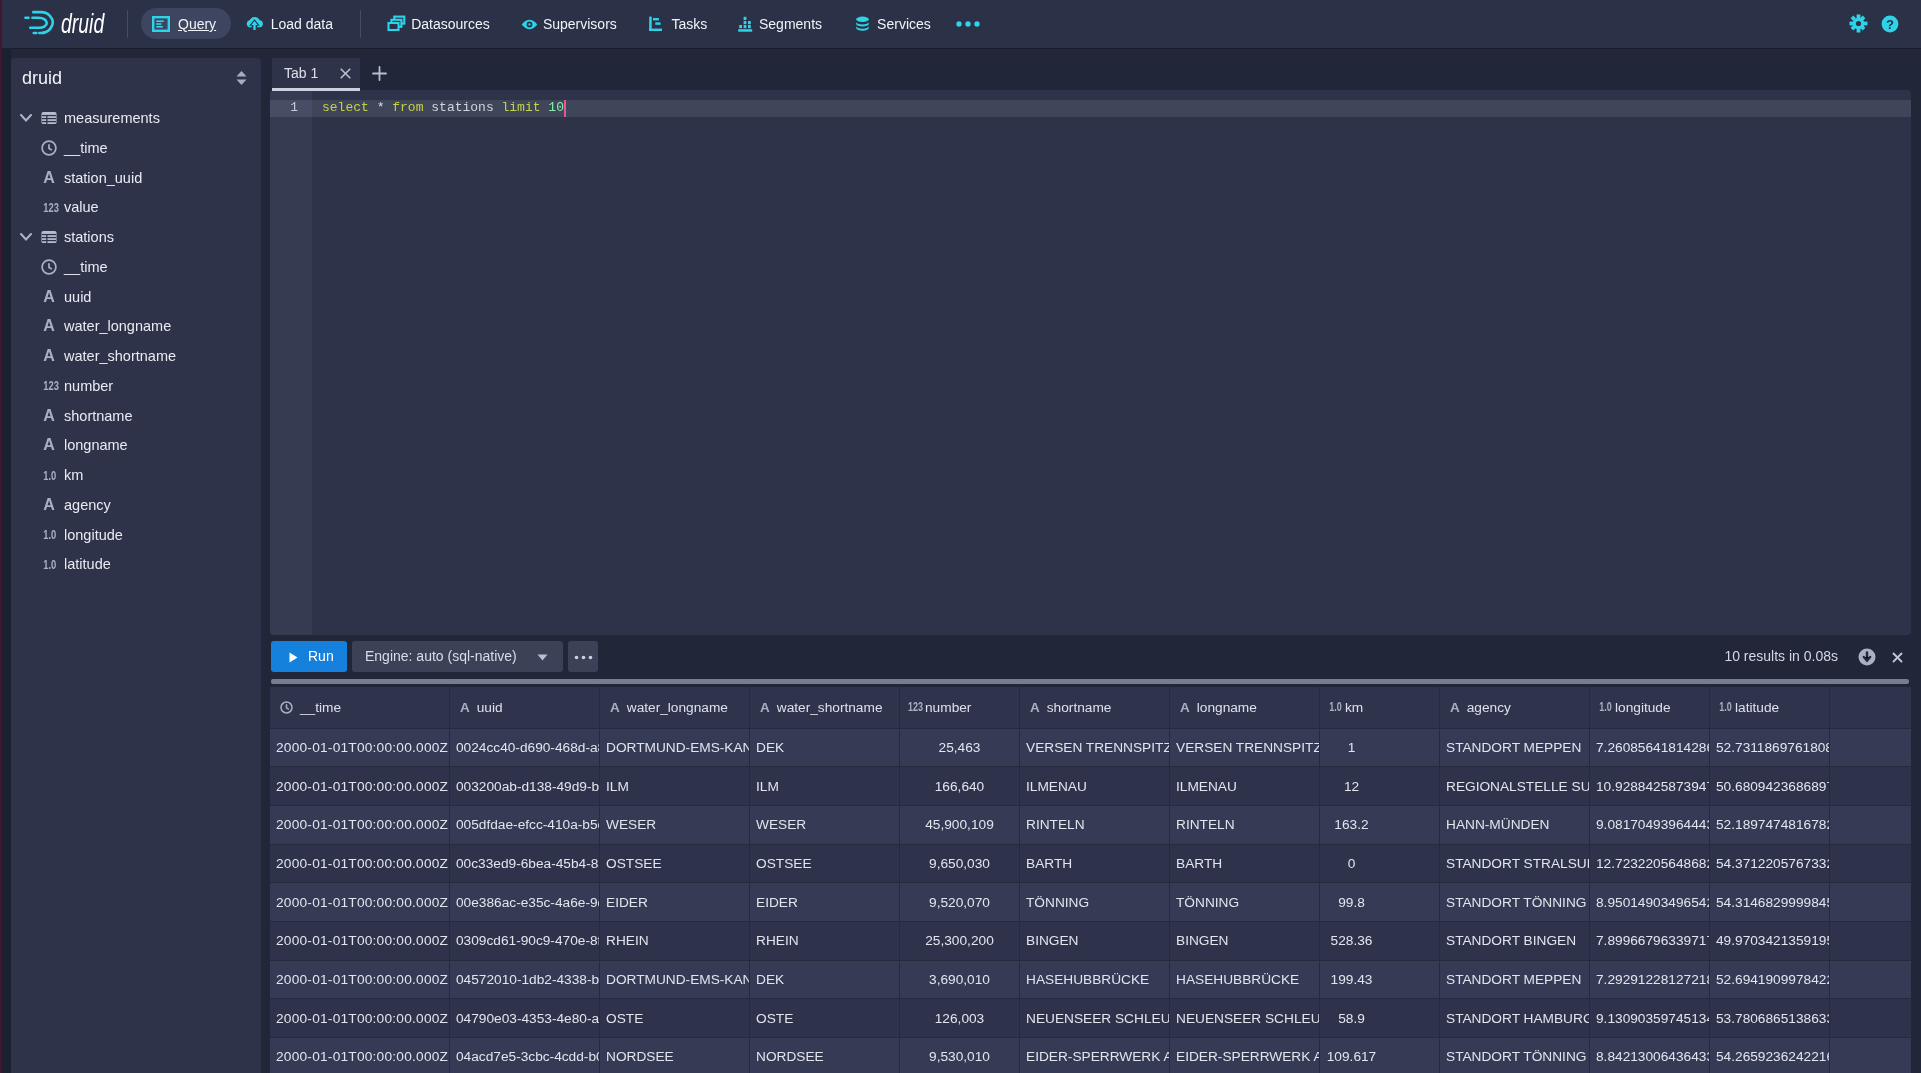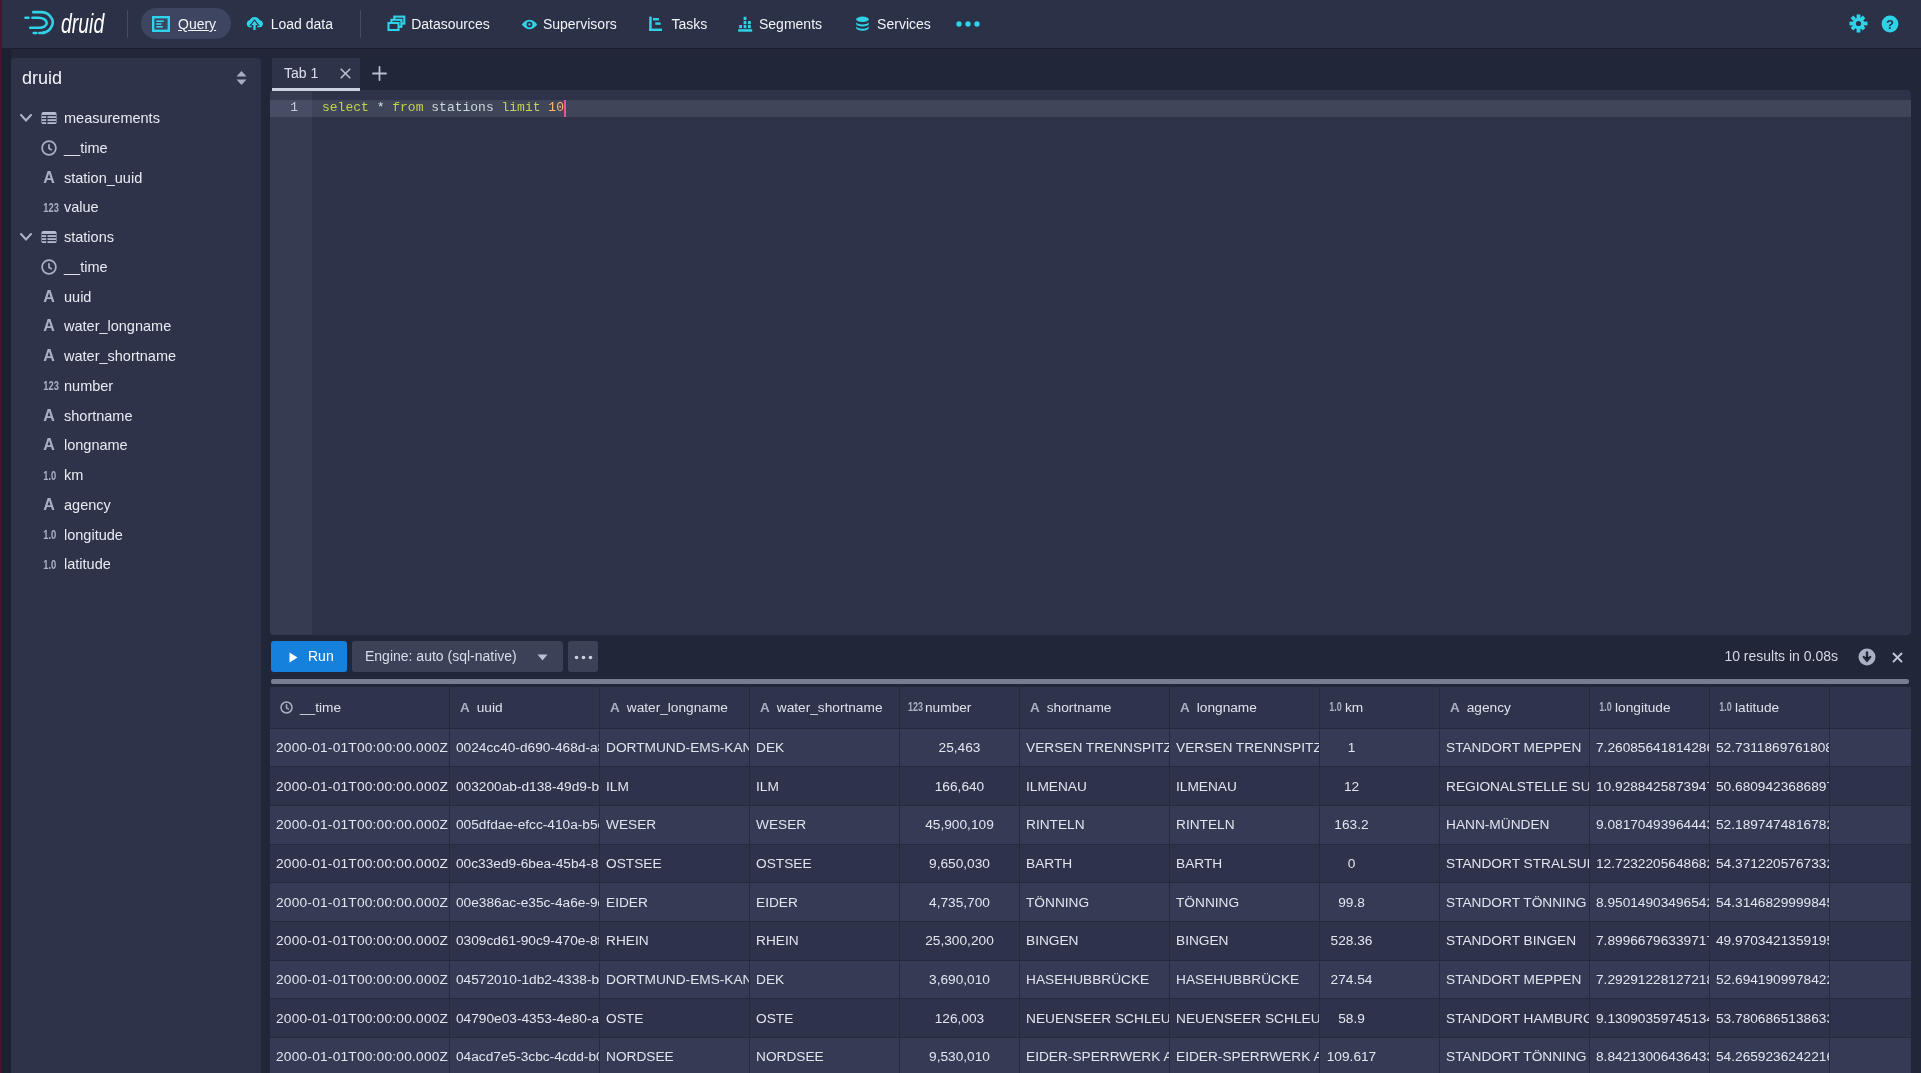--- a/index.html
+++ b/index.html
@@ -21,21 +21,21 @@
   .trow{position:absolute;left:0;width:250px;height:30px;}
   .trow .lbl{position:absolute;left:53px;top:50%;transform:translateY(-50%);font-size:14.5px;color:#e8ebf3;white-space:nowrap;}
   .trow .icon{position:absolute;left:30px;top:50%;transform:translateY(-50%);width:16px;height:16px;}
   
   #qcard{position:absolute;left:270px;top:90px;width:1641px;height:545px;background:#2e3349;border-radius:4px;}
   #gutter{position:absolute;left:270px;top:90px;width:42px;height:545px;background:#363b52;border-radius:4px 0 0 4px;}
   #curline{position:absolute;left:312px;top:100px;width:1599px;height:16.5px;background:#404659;}
   #curlineg{position:absolute;left:270px;top:100px;width:42px;height:16.5px;background:#474d64;}
   #lnum{position:absolute;left:270px;top:100px;width:28px;height:16.5px;line-height:16.5px;text-align:right;font-family:"Liberation Mono",monospace;font-size:13px;color:#c6cbdc;}
   #code{position:absolute;left:322px;top:100px;height:16.5px;line-height:16.5px;font-family:"Liberation Mono",monospace;font-size:13px;white-space:pre;}
-  .kw{color:#c3d24b;} .idf{color:#ccd6dd;} .op{color:#cfe0e6;} .numt{color:#fdba74;}
+  .kw{color:#c3d24b;} .idf{color:#ccd6dd;} .op{color:#cfe0e6;} .numt{color:#86efac;}
   #cursor{position:absolute;left:564px;top:100px;width:2px;height:16.5px;background:#ef4f9d;}
   
   #tab1{position:absolute;left:271.5px;top:58px;width:88.5px;height:30px;background:#2e3349;}
   #tabul{position:absolute;left:271.5px;top:88px;width:88.5px;height:2.5px;background:#ccd1e0;}
   #tabtext{position:absolute;left:284px;top:58px;height:30px;line-height:30px;font-size:14px;color:#dde0ec;}
   
   #runbtn{position:absolute;left:271px;top:641px;width:76px;height:31px;border-radius:3px;background:#1581dd;}
   #runtext{position:absolute;left:308px;top:641px;height:31px;line-height:31px;font-size:14px;color:#fff;}
   #enginebtn{position:absolute;left:352px;top:641px;width:211px;height:31px;border-radius:3px;background:#3b4157;}
   #enginetext{position:absolute;left:365px;top:641px;height:29px;line-height:31px;font-size:14px;color:#d9dde9;}
@@ -483,21 +483,21 @@
         <div class="cell c8">STANDORT STRALSUND</div>
         <div class="cell c9">12.7232205648682</div>
         <div class="cell c10">54.3712205767332</div>
         <div class="cell c11"></div>
       </div>
       <div class="drow odd">
         <div class="cell c0">2000-01-01T00:00:00.000Z</div>
         <div class="cell c1">00e386ac-e35c-4a6e-9d1c</div>
         <div class="cell c2">EIDER</div>
         <div class="cell c3">EIDER</div>
-        <div class="cell c4 num">4,735,700</div>
+        <div class="cell c4 num">9,520,070</div>
         <div class="cell c5">TÖNNING</div>
         <div class="cell c6">TÖNNING</div>
         <div class="cell c7 km">
           <span class="km-inner">99.8</span>
         </div>
         <div class="cell c8">STANDORT TÖNNING</div>
         <div class="cell c9">8.95014903496542</div>
         <div class="cell c10">54.3146829999845</div>
         <div class="cell c11"></div>
       </div>
@@ -519,21 +519,21 @@
       </div>
       <div class="drow odd">
         <div class="cell c0">2000-01-01T00:00:00.000Z</div>
         <div class="cell c1">04572010-1db2-4338-bc72</div>
         <div class="cell c2">DORTMUND-EMS-KANAL</div>
         <div class="cell c3">DEK</div>
         <div class="cell c4 num">3,690,010</div>
         <div class="cell c5">HASEHUBBRÜCKE</div>
         <div class="cell c6">HASEHUBBRÜCKE</div>
         <div class="cell c7 km">
-          <span class="km-inner">274.54</span>
+          <span class="km-inner">199.43</span>
         </div>
         <div class="cell c8">STANDORT MEPPEN</div>
         <div class="cell c9">7.29291228127218</div>
         <div class="cell c10">52.6941909978422</div>
         <div class="cell c11"></div>
       </div>
       <div class="drow even">
         <div class="cell c0">2000-01-01T00:00:00.000Z</div>
         <div class="cell c1">04790e03-4353-4e80-a4d5</div>
         <div class="cell c2">OSTE</div>

